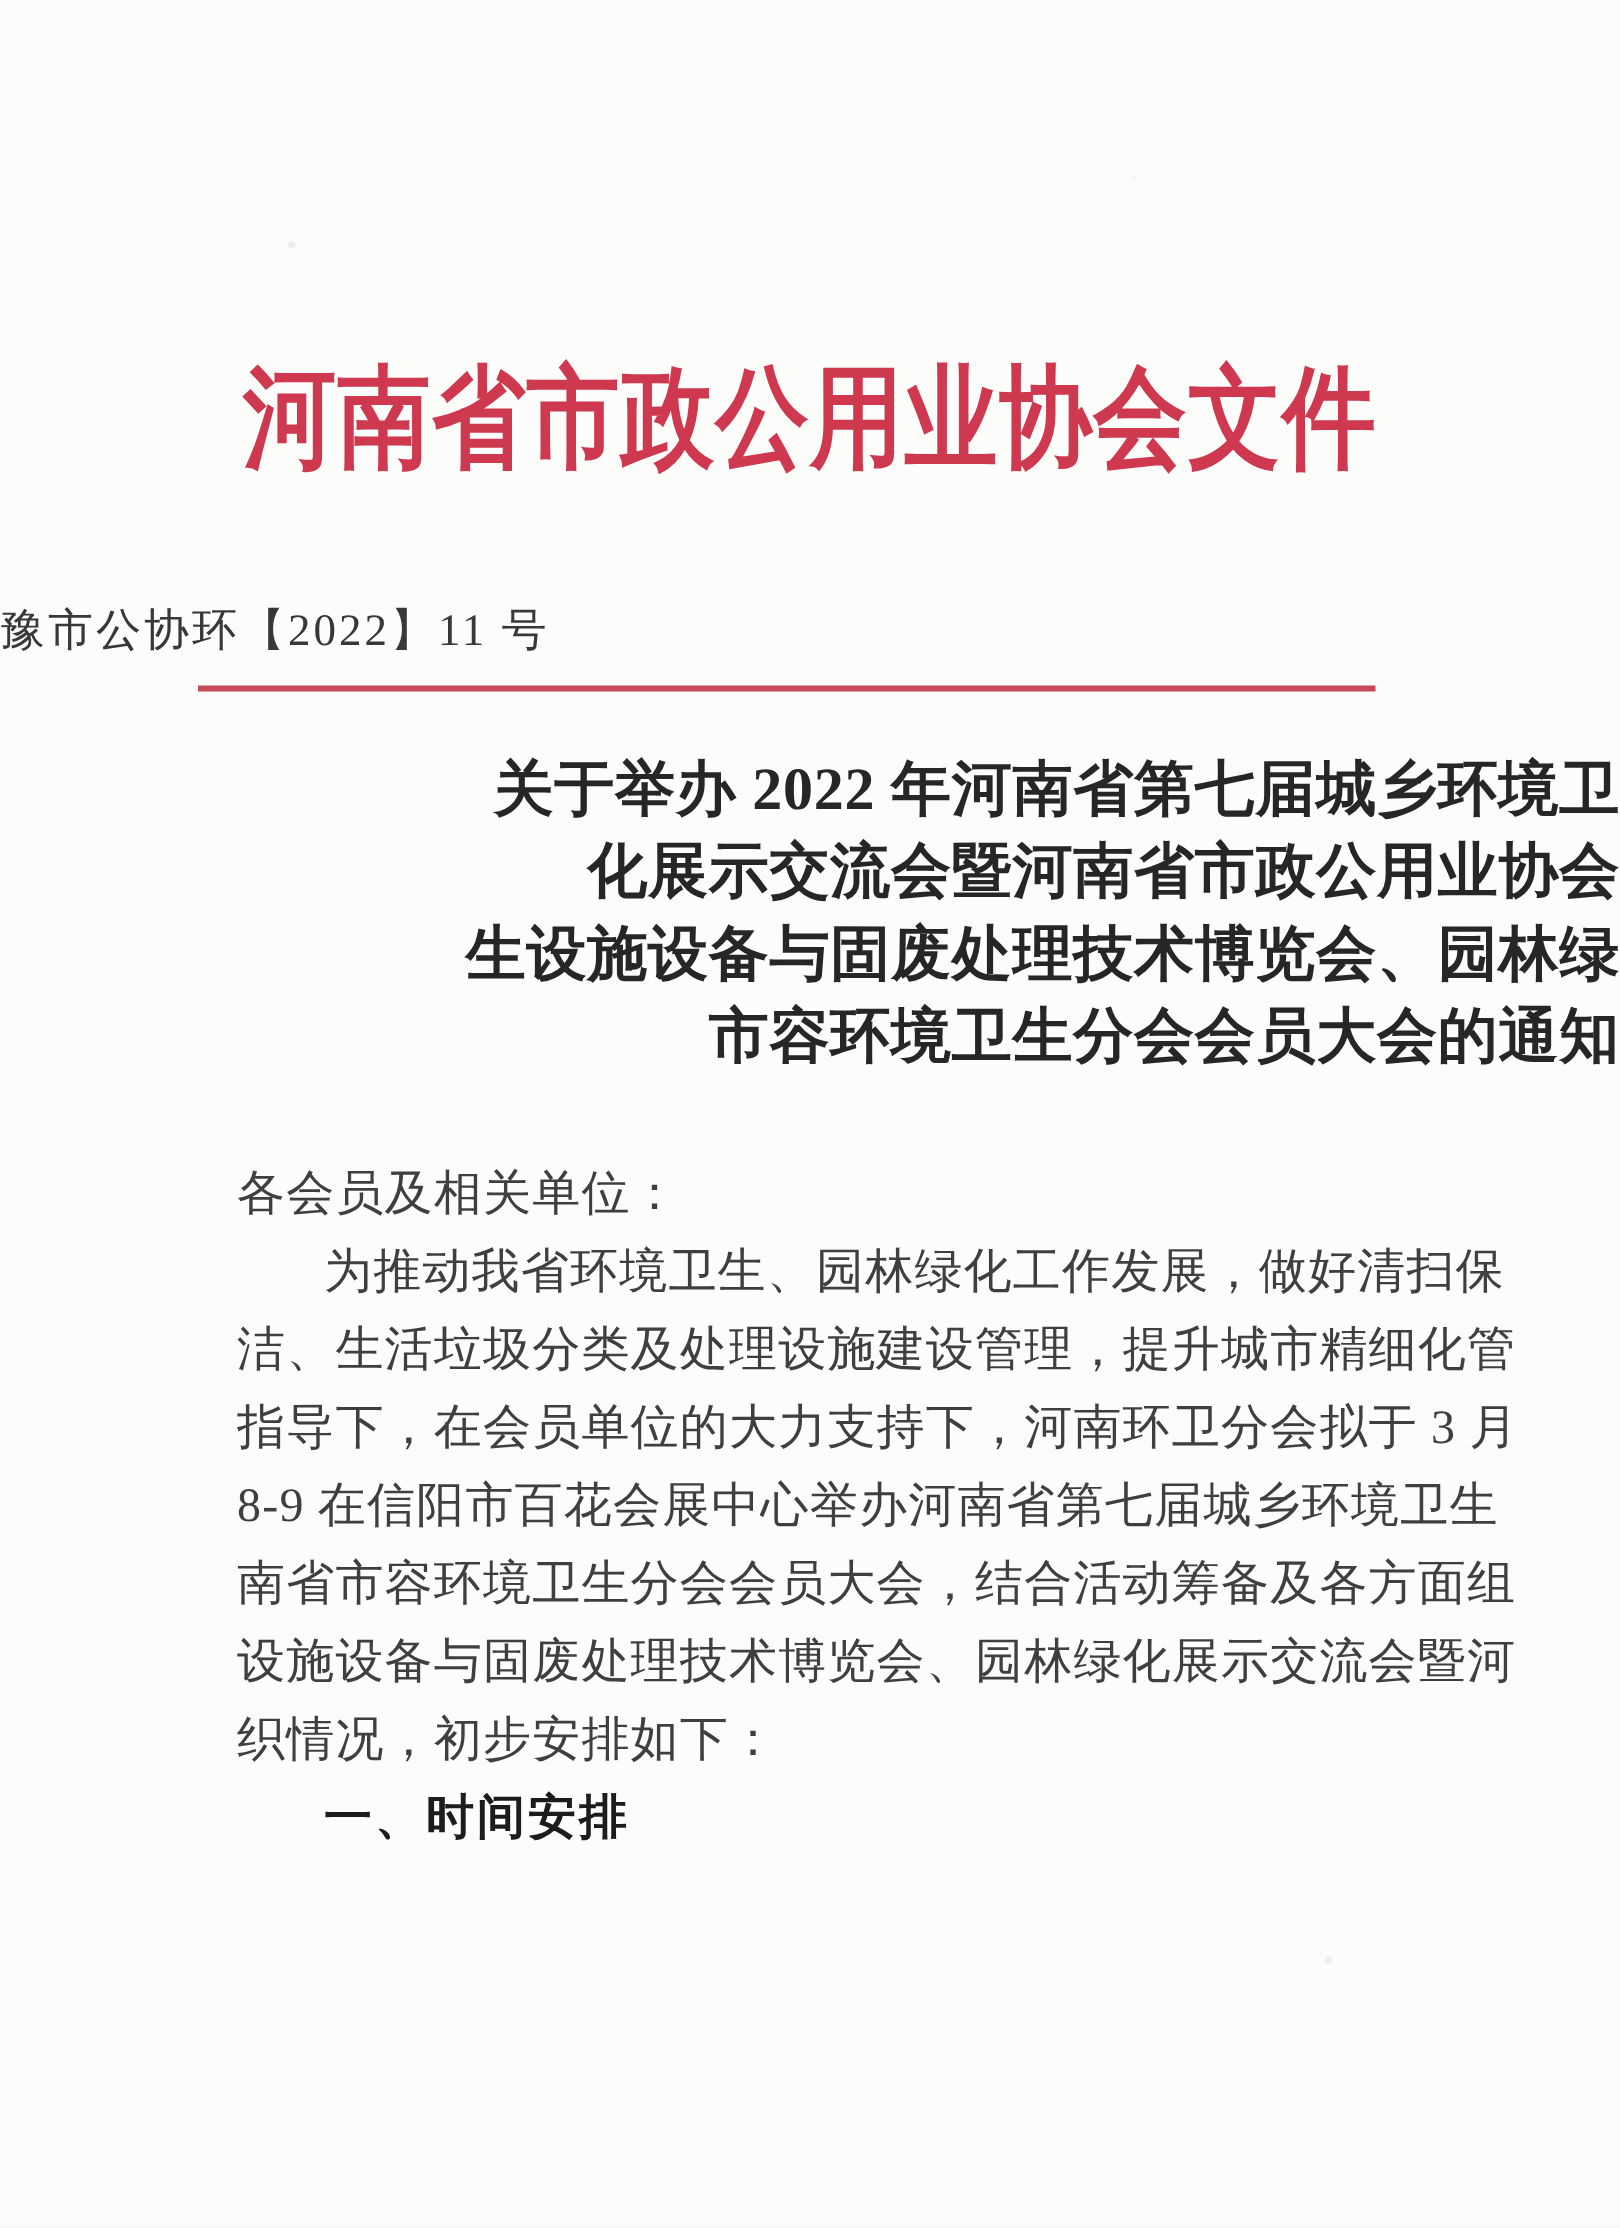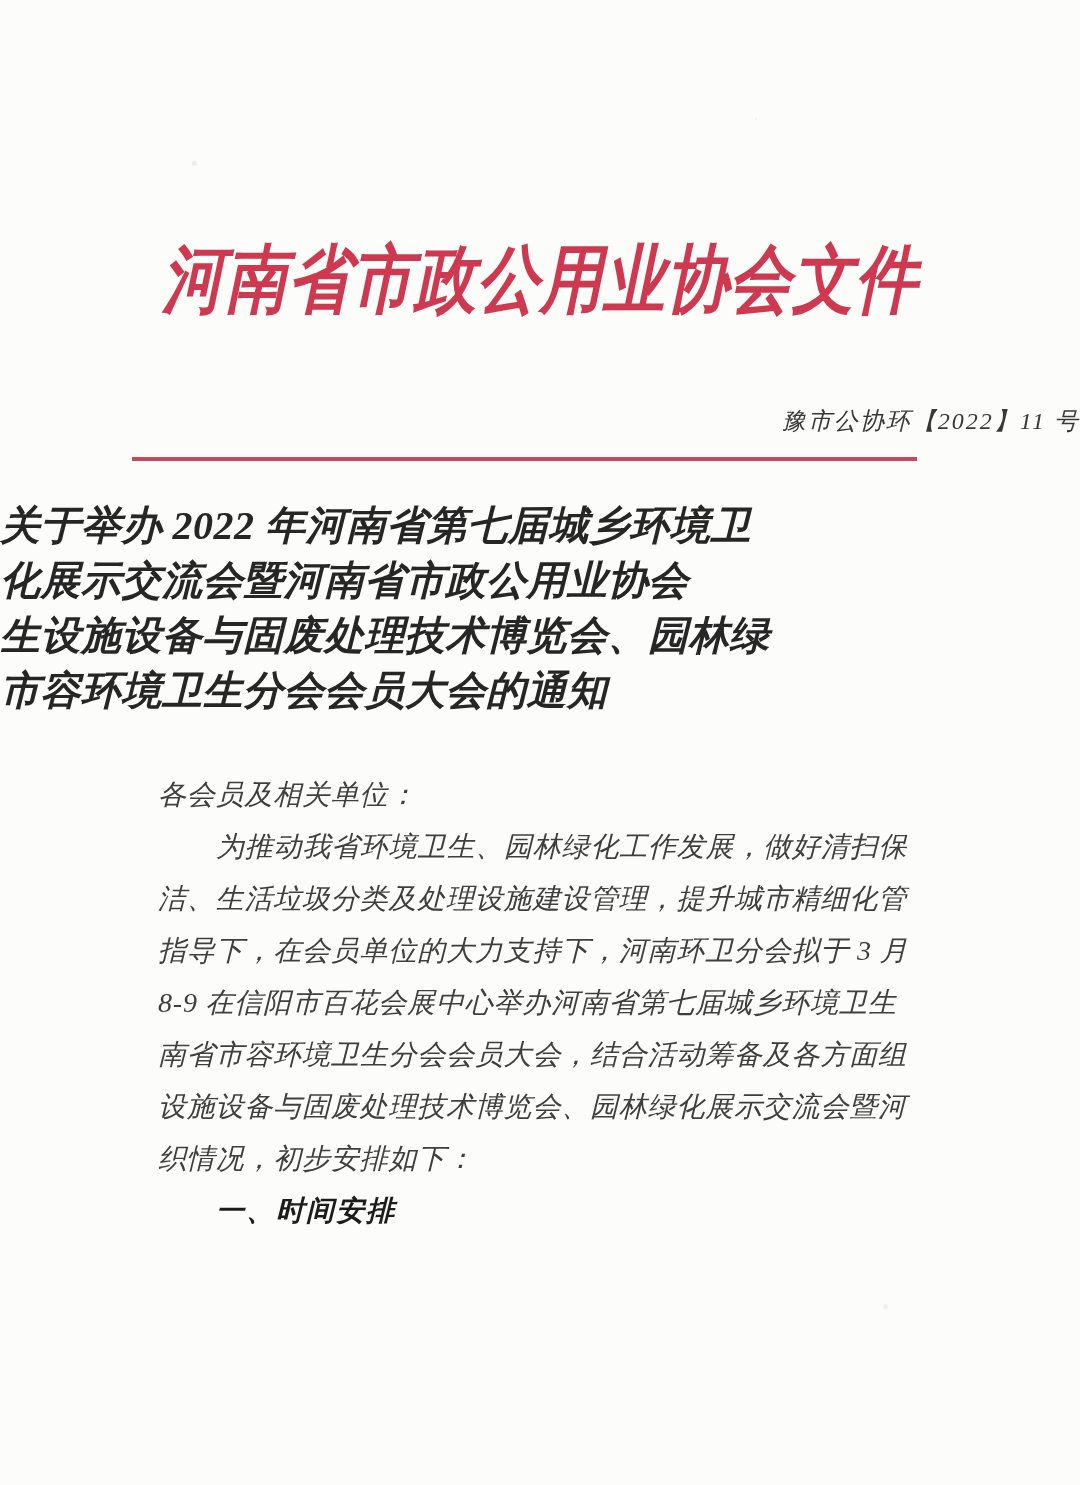--- a/index.html
+++ b/index.html
@@ -13,21 +13,20 @@
   .page {
     position: relative;
     width: 1080px;
     height: 1485px;
     background:
       radial-gradient(circle at 18% 11%, rgba(190,190,190,.25) 0 2px, transparent 3px),
       radial-gradient(circle at 82% 88%, rgba(190,190,190,.22) 0 2px, transparent 3px),
       radial-gradient(circle at 70% 8%, rgba(200,200,200,.2) 0 1px, transparent 2px),
       #fcfcfb;
     overflow: hidden;
-    font-style: italic;
   }
   .header-title {
     position: absolute;
     top: 228px;
     left: 0;
     width: 100%;
     height: 104px;
     line-height: 104px;
     text-align: center;
     font-size: 62px;
@@ -36,59 +35,59 @@
     color: #ce3950;
     transform: scaleY(1.2);
     transform-origin: center;
     white-space: nowrap;
   }
   .doc-number {
     position: absolute;
     top: 402px;
     left: 0;
     width: 100%;
-    text-align: right;
-    font-size: 24px;
+    text-align: left;
+    font-size: 30px;
     line-height: 38px;
     color: #383838;
     letter-spacing: 2px;
     white-space: nowrap;
   }
   .red-rule {
     position: absolute;
     top: 457px;
     left: 132px;
     width: 785px;
     height: 4px;
     background: #c64a59;
   }
   .notice-title {
     position: absolute;
     top: 498px;
     left: 0;
     width: 100%;
-    text-align: left;
+    text-align: right;
     color: #262626;
   }
   .notice-title .title-line {
     font-size: 40px;
     font-weight: bold;
     line-height: 55px;
     letter-spacing: 0.5px;
     white-space: nowrap;
   }
   .notice-body {
     position: absolute;
     top: 769px;
     left: 158px;
     width: 760px;
     color: #3f3f3f;
   }
   .notice-body .line {
-    font-size: 28px;
+    font-size: 32px;
     line-height: 52px;
     letter-spacing: 0.8px;
     white-space: nowrap;
   }
   .notice-body .indent {
     padding-left: 58px;
   }
   .notice-body .heading {
     font-family: "Liberation Sans", "DejaVu Sans", sans-serif;
     font-weight: bold;

